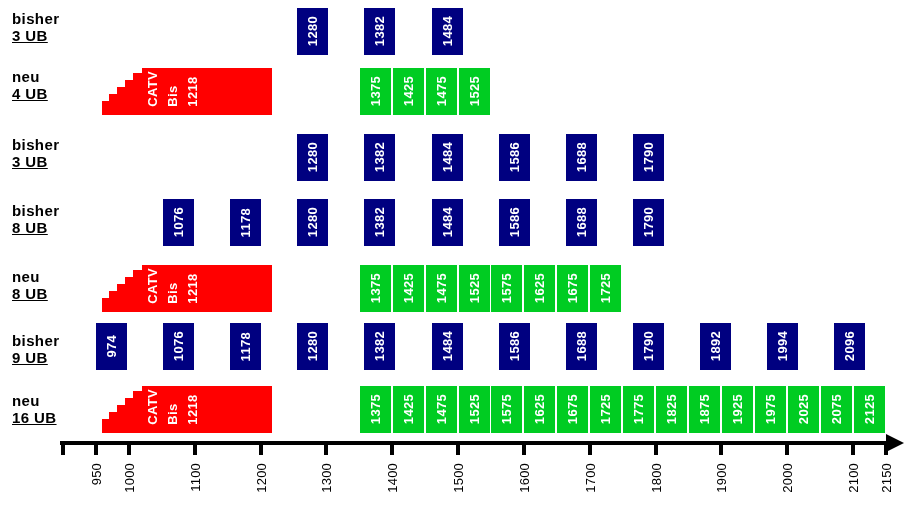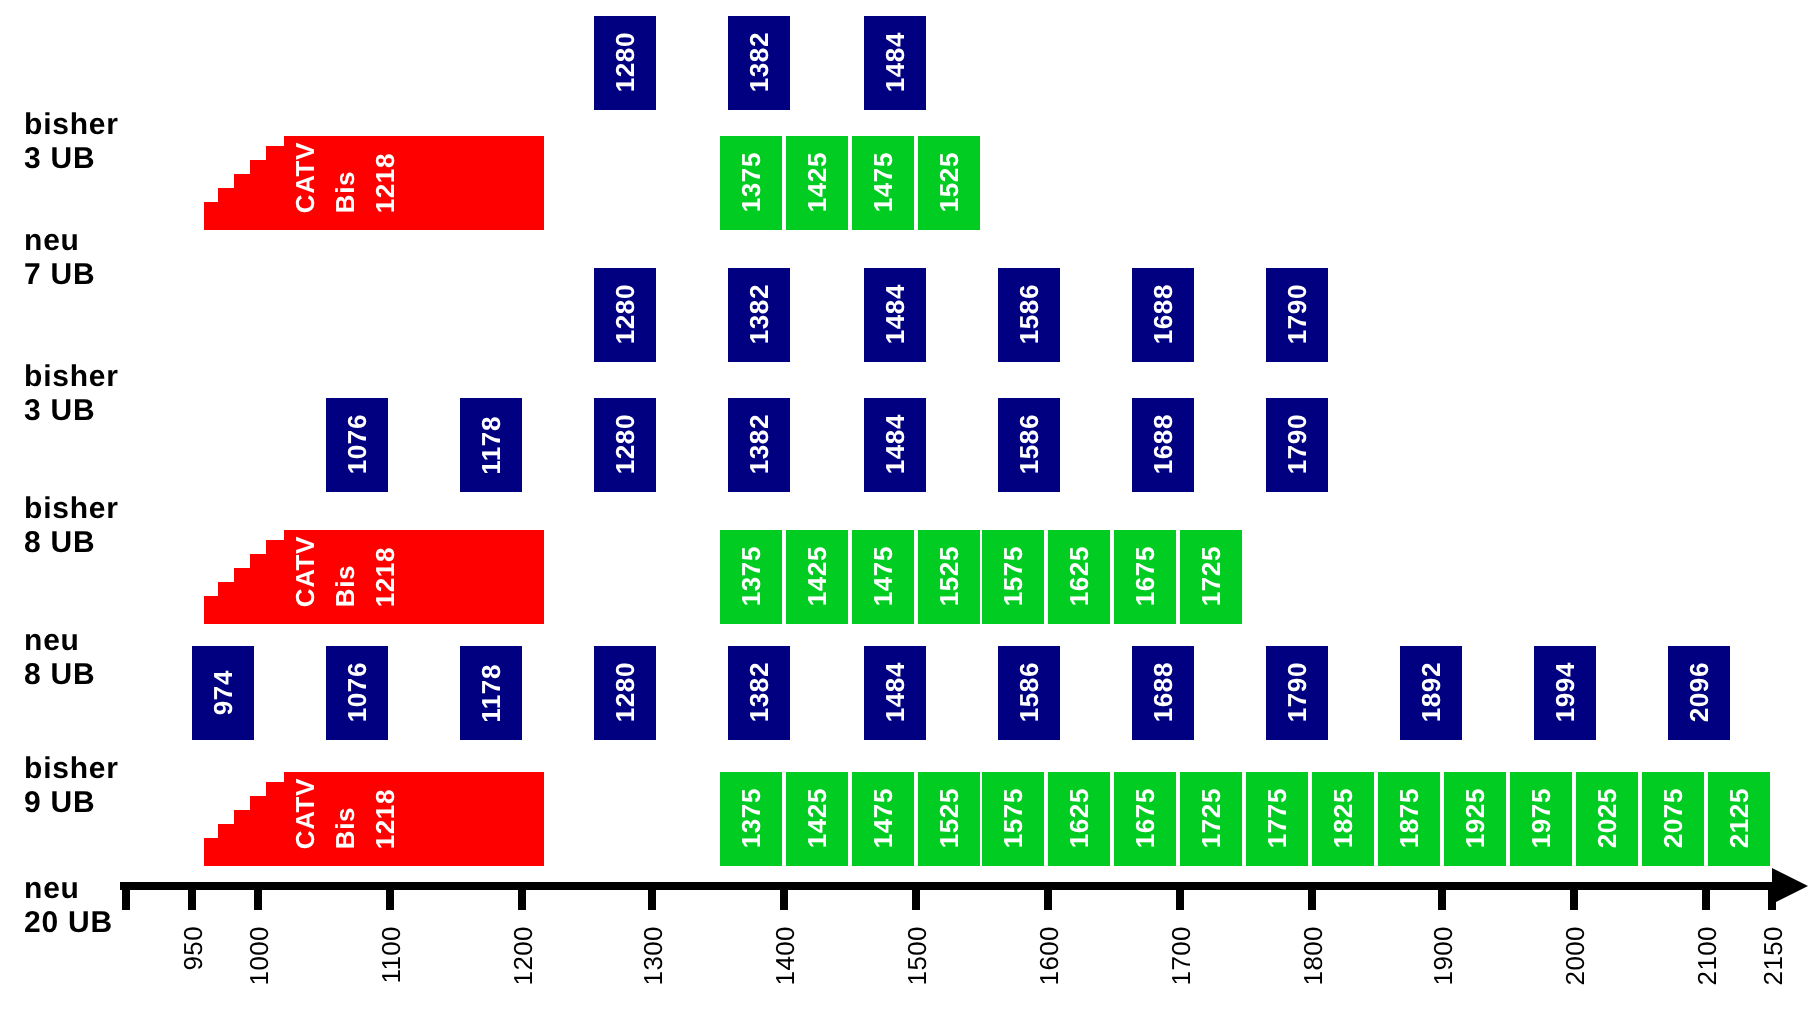--- a/index.html
+++ b/index.html
@@ -15,23 +15,22 @@
   
   .row-label{
     position:absolute;
     left:12px;
     font-size:15px;
     font-weight:bold;
     color:#000000;
     line-height:17px;
     letter-spacing:0.4px;
     white-space:nowrap;
-    margin-top:44px;
-  }
-  .row-label .l2{display:block;}
+  }
+  .row-label .l2{display:block;text-decoration:underline;}
 
   
   .blk{
     position:absolute;
     box-sizing:border-box;
     color:#ffffff;
     font-size:13px;
     font-weight:bold;
     letter-spacing:0.3px;
     display:flex;
@@ -112,21 +111,21 @@
     <div class="row-label" style="top: 10px;"><span>bisher</span><span class="l2">3 UB</span></div>
     <div class="blk navy" style="left: 297.25px; width: 31px; top: 8px; height: 47px;">
       <span>1280</span>
     </div>
     <div class="blk navy" style="left: 364.4px; width: 31px; top: 8px; height: 47px;">
       <span>1382</span>
     </div>
     <div class="blk navy" style="left: 431.55px; width: 31px; top: 8px; height: 47px;">
       <span>1484</span>
     </div>
-    <div class="row-label" style="top: 68px;"><span>neu</span><span class="l2">7 UB</span></div>
+    <div class="row-label" style="top: 68px;"><span>neu</span><span class="l2">4 UB</span></div>
     <div class="stair" style="left: 101.583px; width: 10px; height: 14px; top: 101px;"></div>
     <div class="stair" style="left: 109.483px; width: 10px; height: 21px; top: 94px;"></div>
     <div class="stair" style="left: 117.383px; width: 10px; height: 28px; top: 87px;"></div>
     <div class="stair" style="left: 125.283px; width: 10px; height: 35px; top: 80px;"></div>
     <div class="stair" style="left: 133.183px; width: 10px; height: 42px; top: 73px;"></div>
     <div class="catv-main" style="left: 142.083px; width: 130.35px; top: 68px; height: 47px;">
       <div class="ctext">
         <span style="margin-left: 0px;">CATV</span>
         <span style="margin-left: 6px;">Bis</span>
         <span style="margin-left: 6px;">1218</span>
@@ -255,21 +254,21 @@
     </div>
     <div class="blk navy" style="left: 700.15px; width: 31px; top: 323px; height: 47px;">
       <span>1892</span>
     </div>
     <div class="blk navy" style="left: 767.3px; width: 31px; top: 323px; height: 47px;">
       <span>1994</span>
     </div>
     <div class="blk navy" style="left: 834.45px; width: 31px; top: 323px; height: 47px;">
       <span>2096</span>
     </div>
-    <div class="row-label" style="top: 392px;"><span>neu</span><span class="l2">20 UB</span></div>
+    <div class="row-label" style="top: 392px;"><span>neu</span><span class="l2">16 UB</span></div>
     <div class="stair" style="left: 101.583px; width: 10px; height: 14px; top: 419px;"></div>
     <div class="stair" style="left: 109.483px; width: 10px; height: 21px; top: 412px;"></div>
     <div class="stair" style="left: 117.383px; width: 10px; height: 28px; top: 405px;"></div>
     <div class="stair" style="left: 125.283px; width: 10px; height: 35px; top: 398px;"></div>
     <div class="stair" style="left: 133.183px; width: 10px; height: 42px; top: 391px;"></div>
     <div class="catv-main" style="left: 142.083px; width: 130.35px; top: 386px; height: 47px;">
       <div class="ctext">
         <span style="margin-left: 0px;">CATV</span>
         <span style="margin-left: 6px;">Bis</span>
         <span style="margin-left: 6px;">1218</span>

